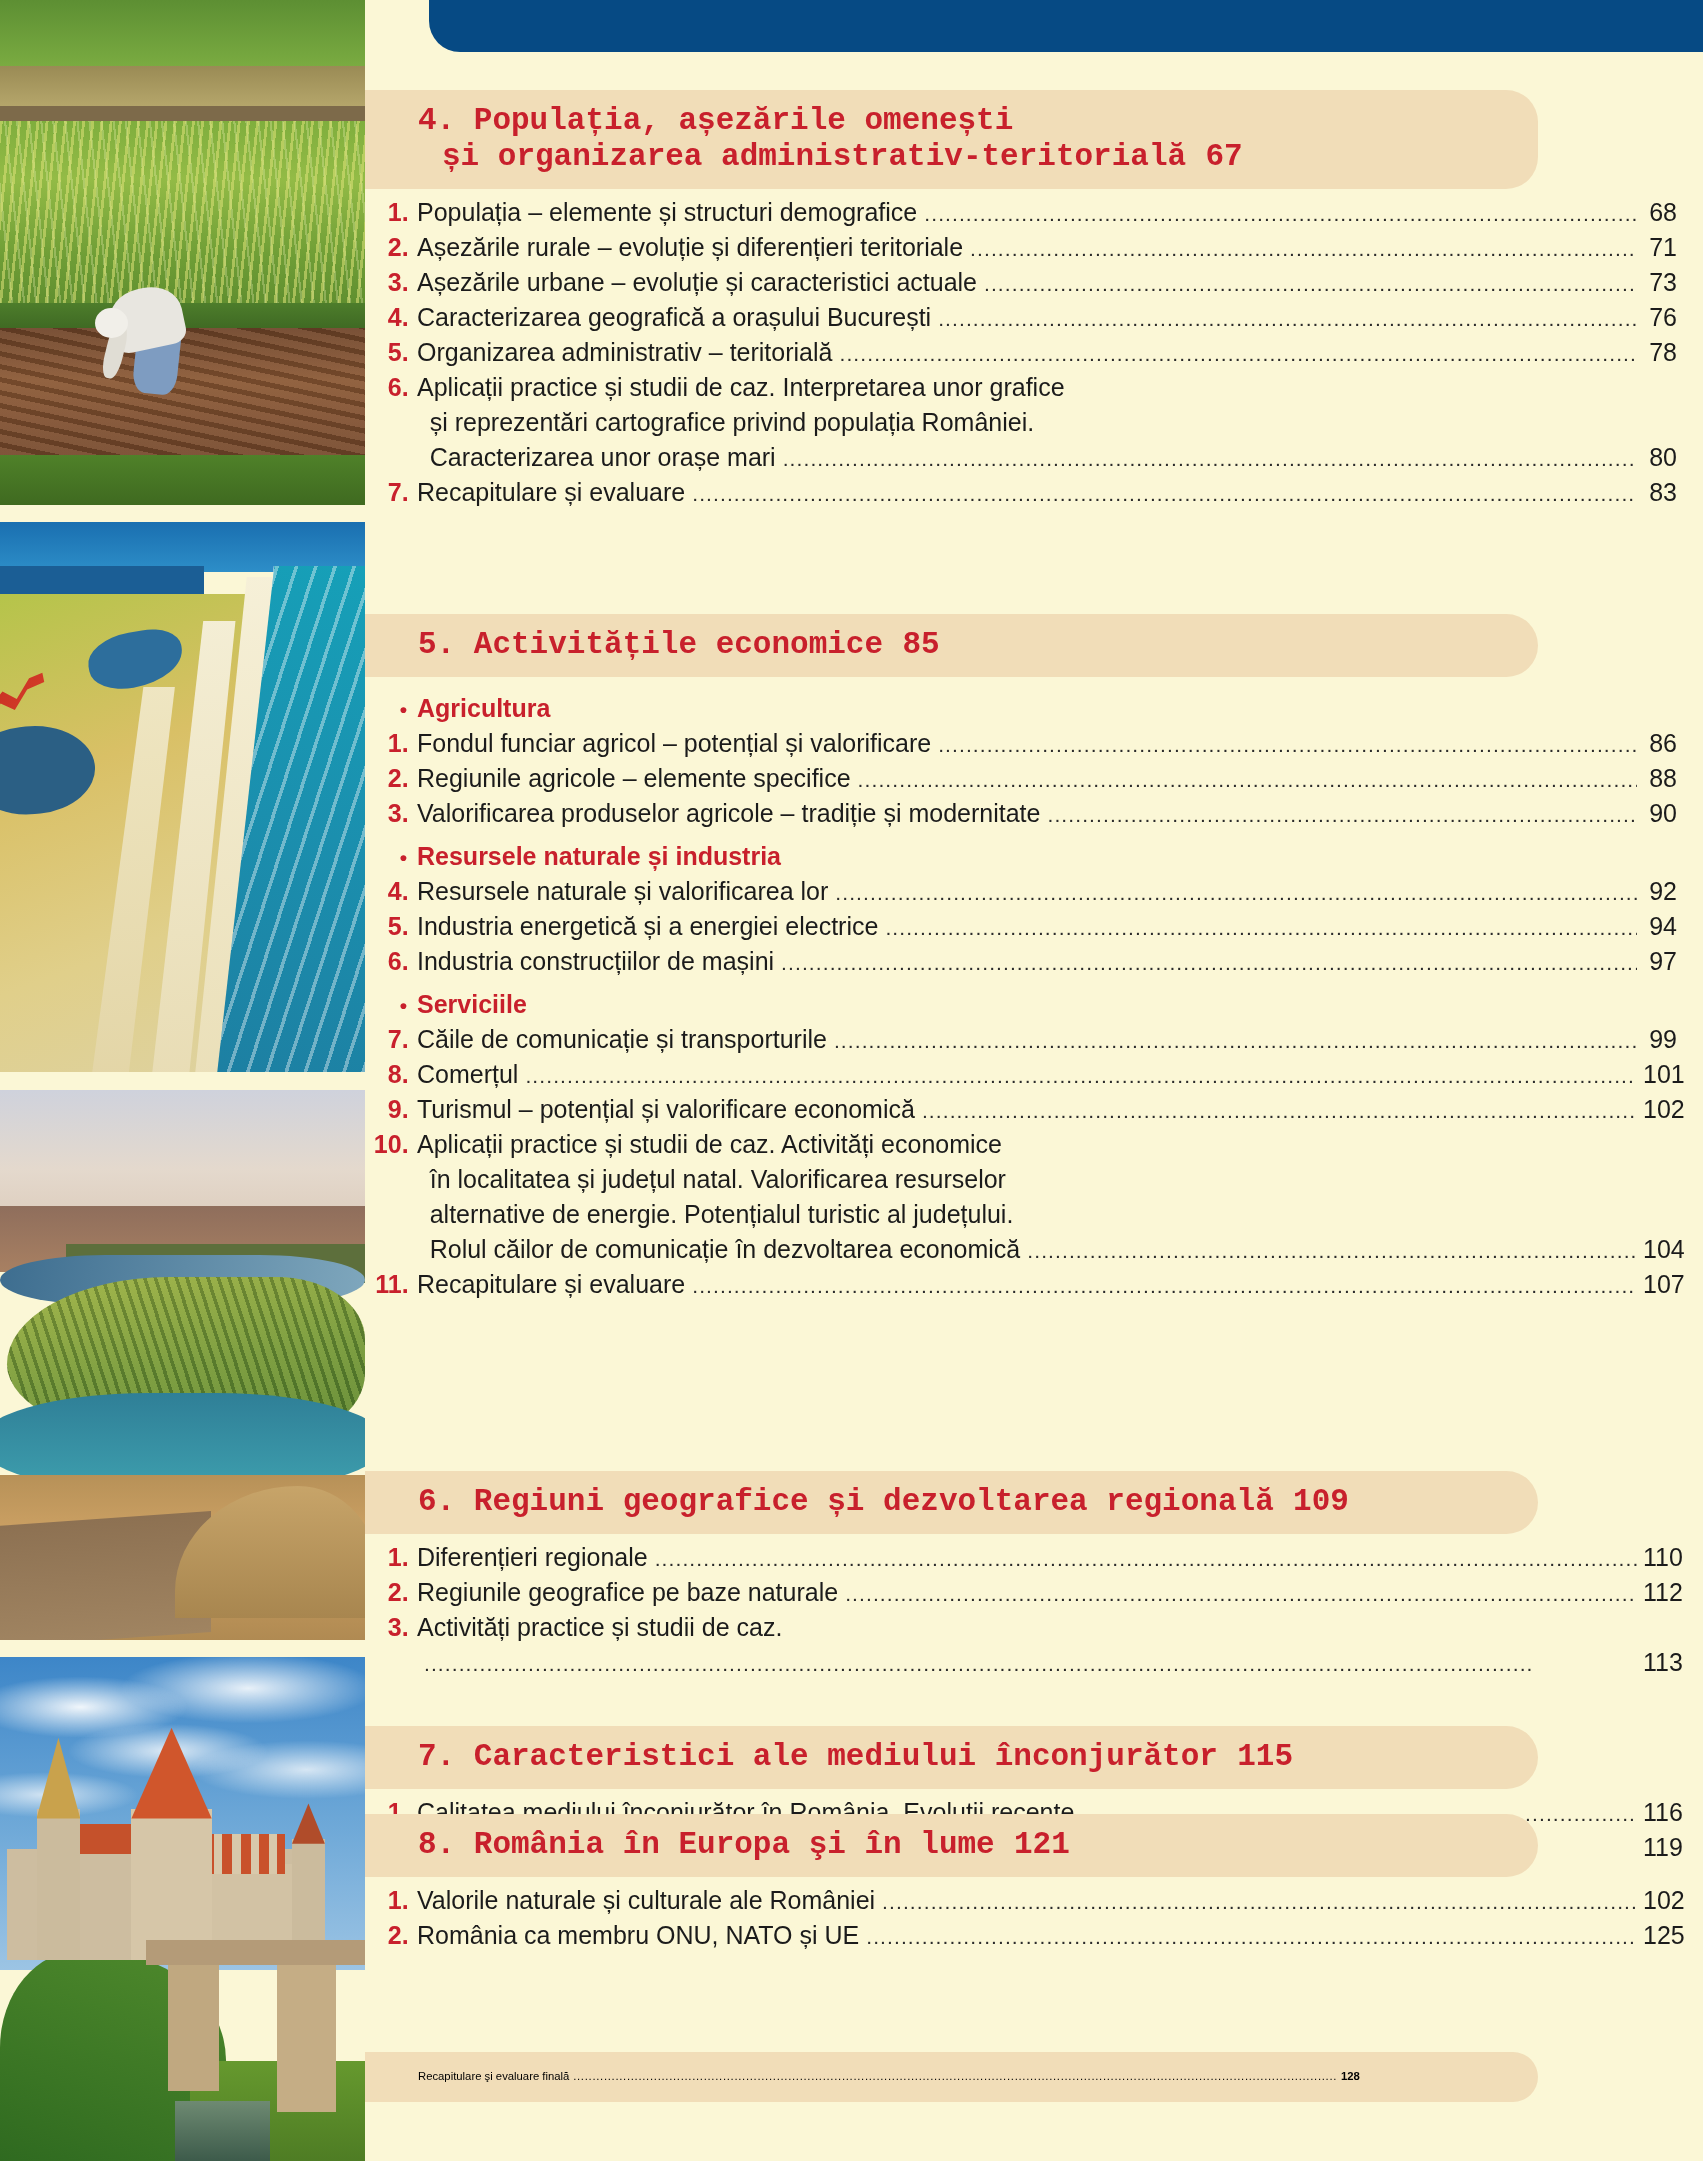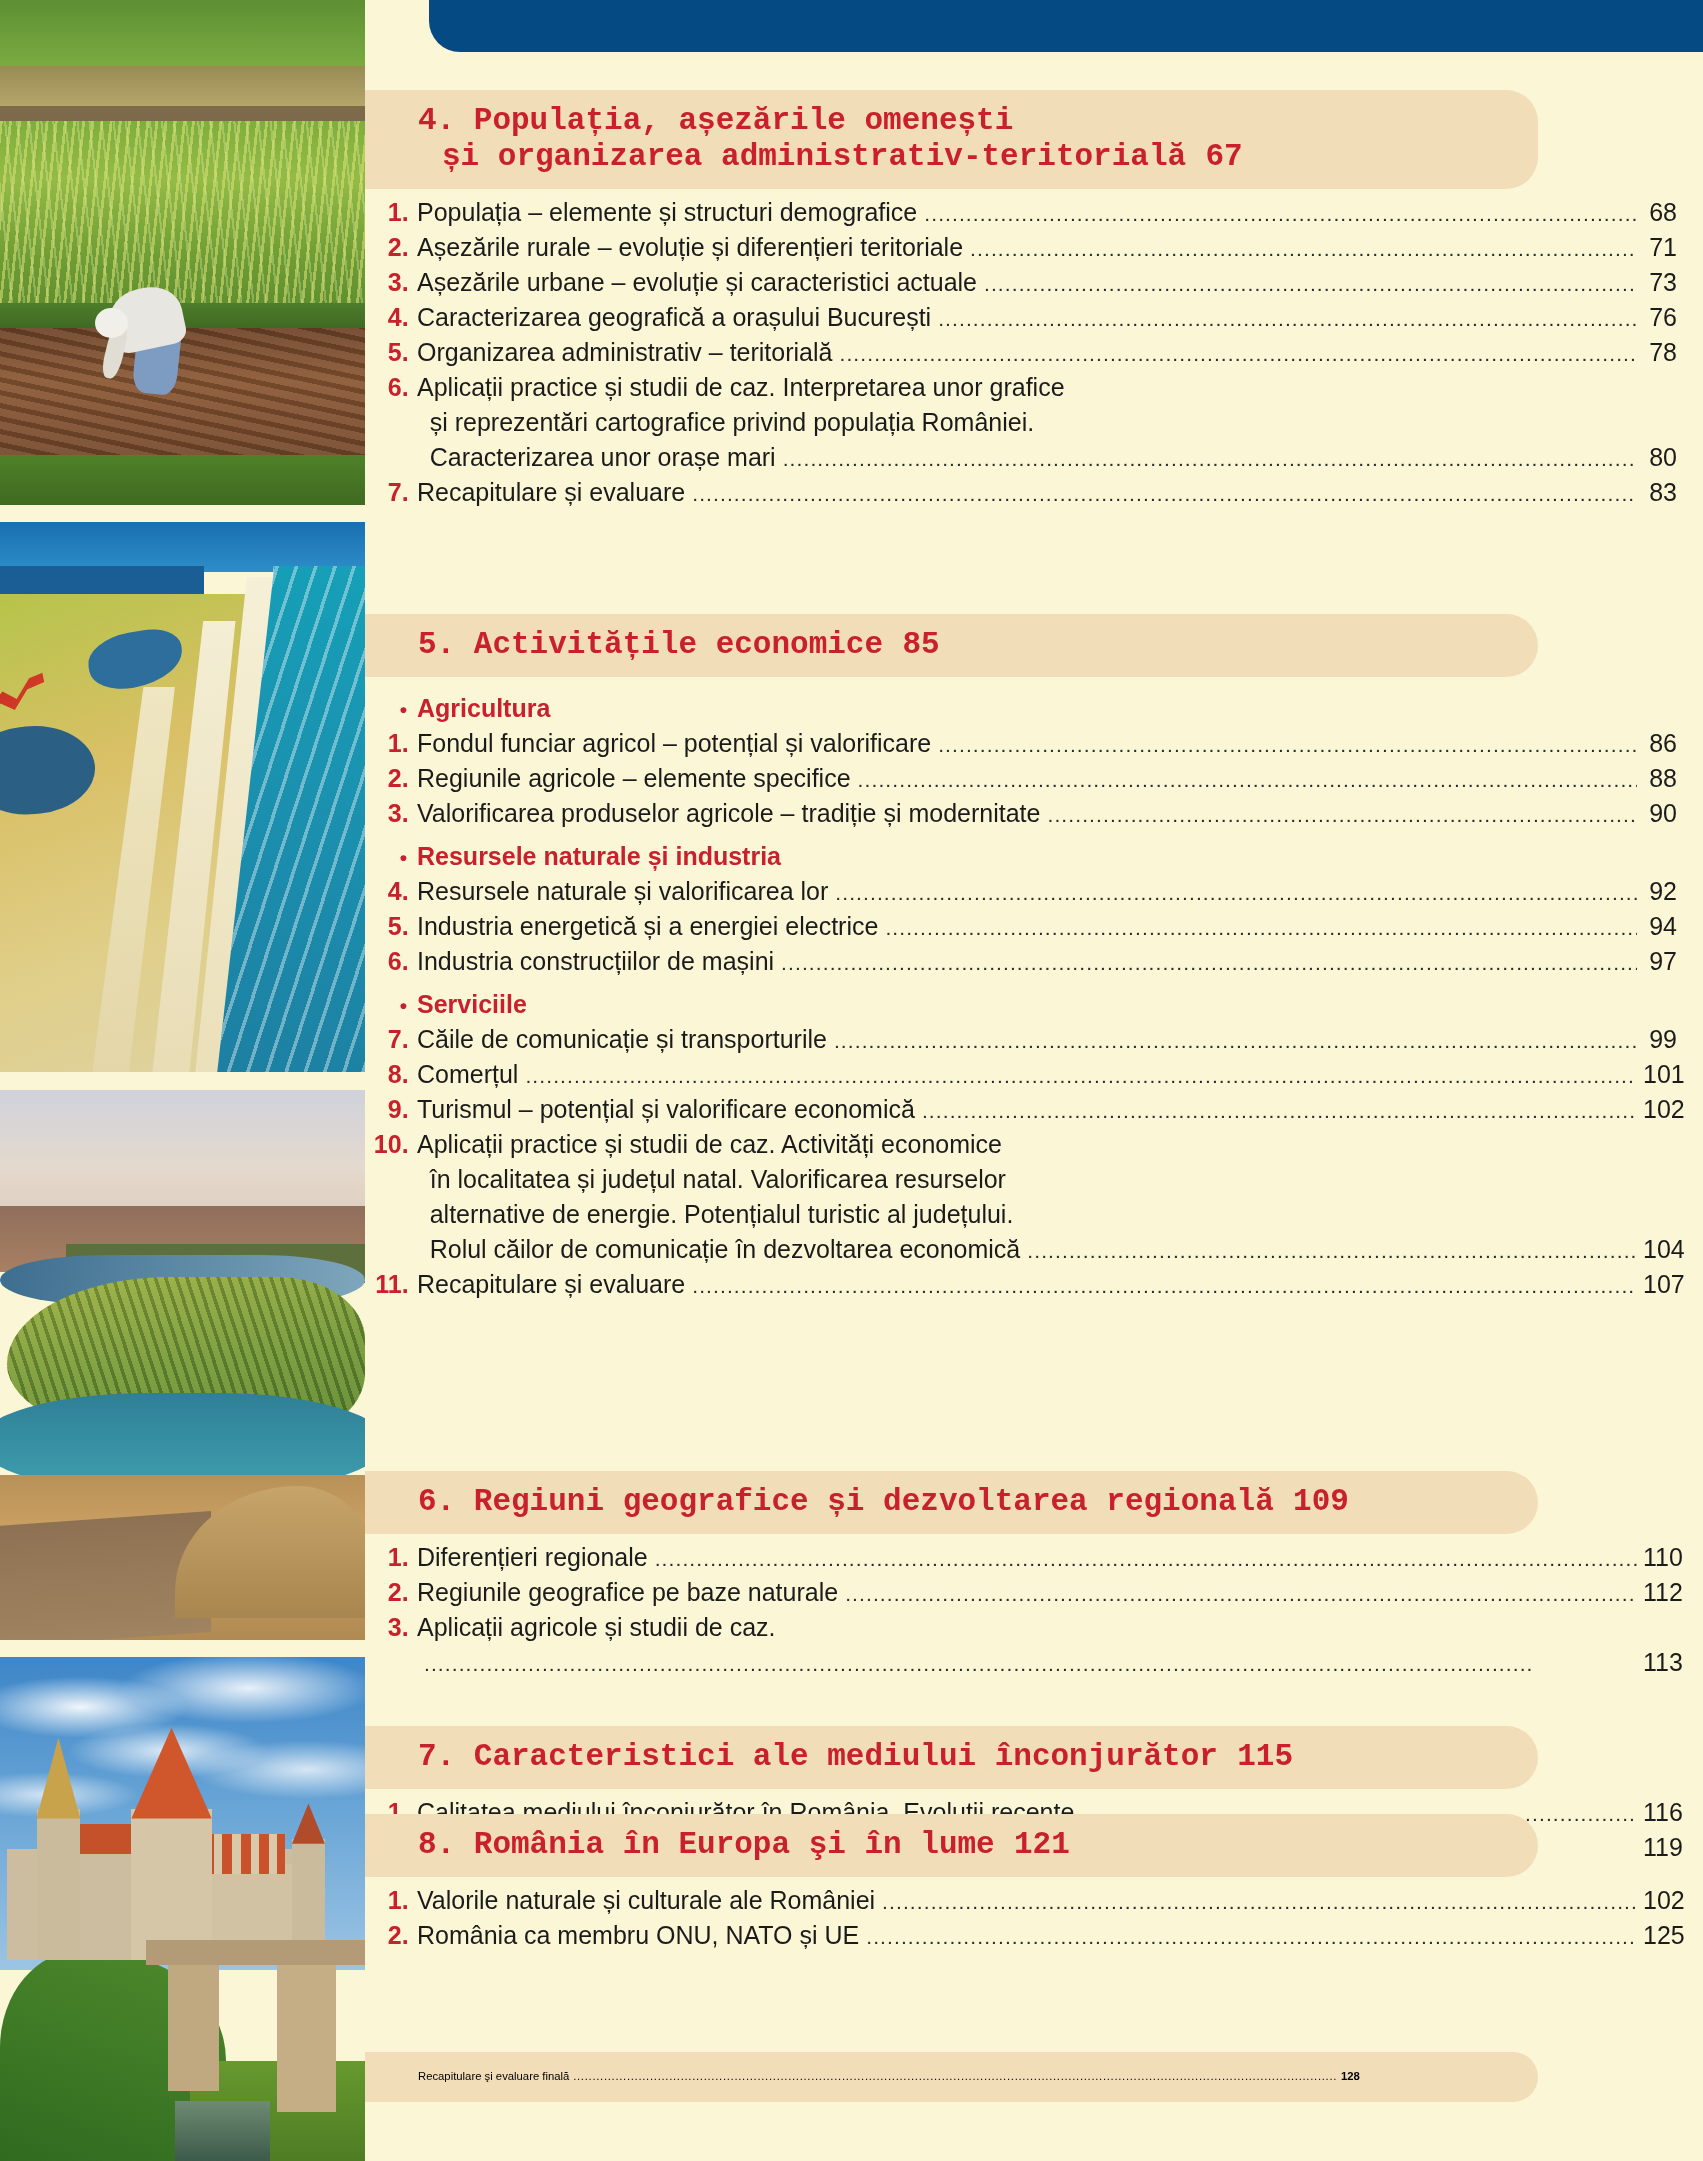--- a/index.html
+++ b/index.html
@@ -529,21 +529,21 @@
           <span class="pg">110</span>
         </div>
         <div class="entry">
           <span class="num">2.</span>
           <span class="txt">Regiunile geografice pe baze naturale</span>
           <span class="leader">................................................................................................................................................................</span>
           <span class="pg">112</span>
         </div>
         <div class="entry noleader">
           <span class="num">3.</span>
-          <span class="txt">Aplicații agricole și studii de caz.</span>
+          <span class="txt">Activități practice și studii de caz.</span>
           <span class="leader">................................................................................................................................................................</span>
           <span class="pg"></span>
         </div>
         <div class="entry cont">
           <span class="num"></span>
           <span class="leader">................................................................................................................................................................</span>
           <span class="pg">113</span>
         </div>
       </div>
     </div>

